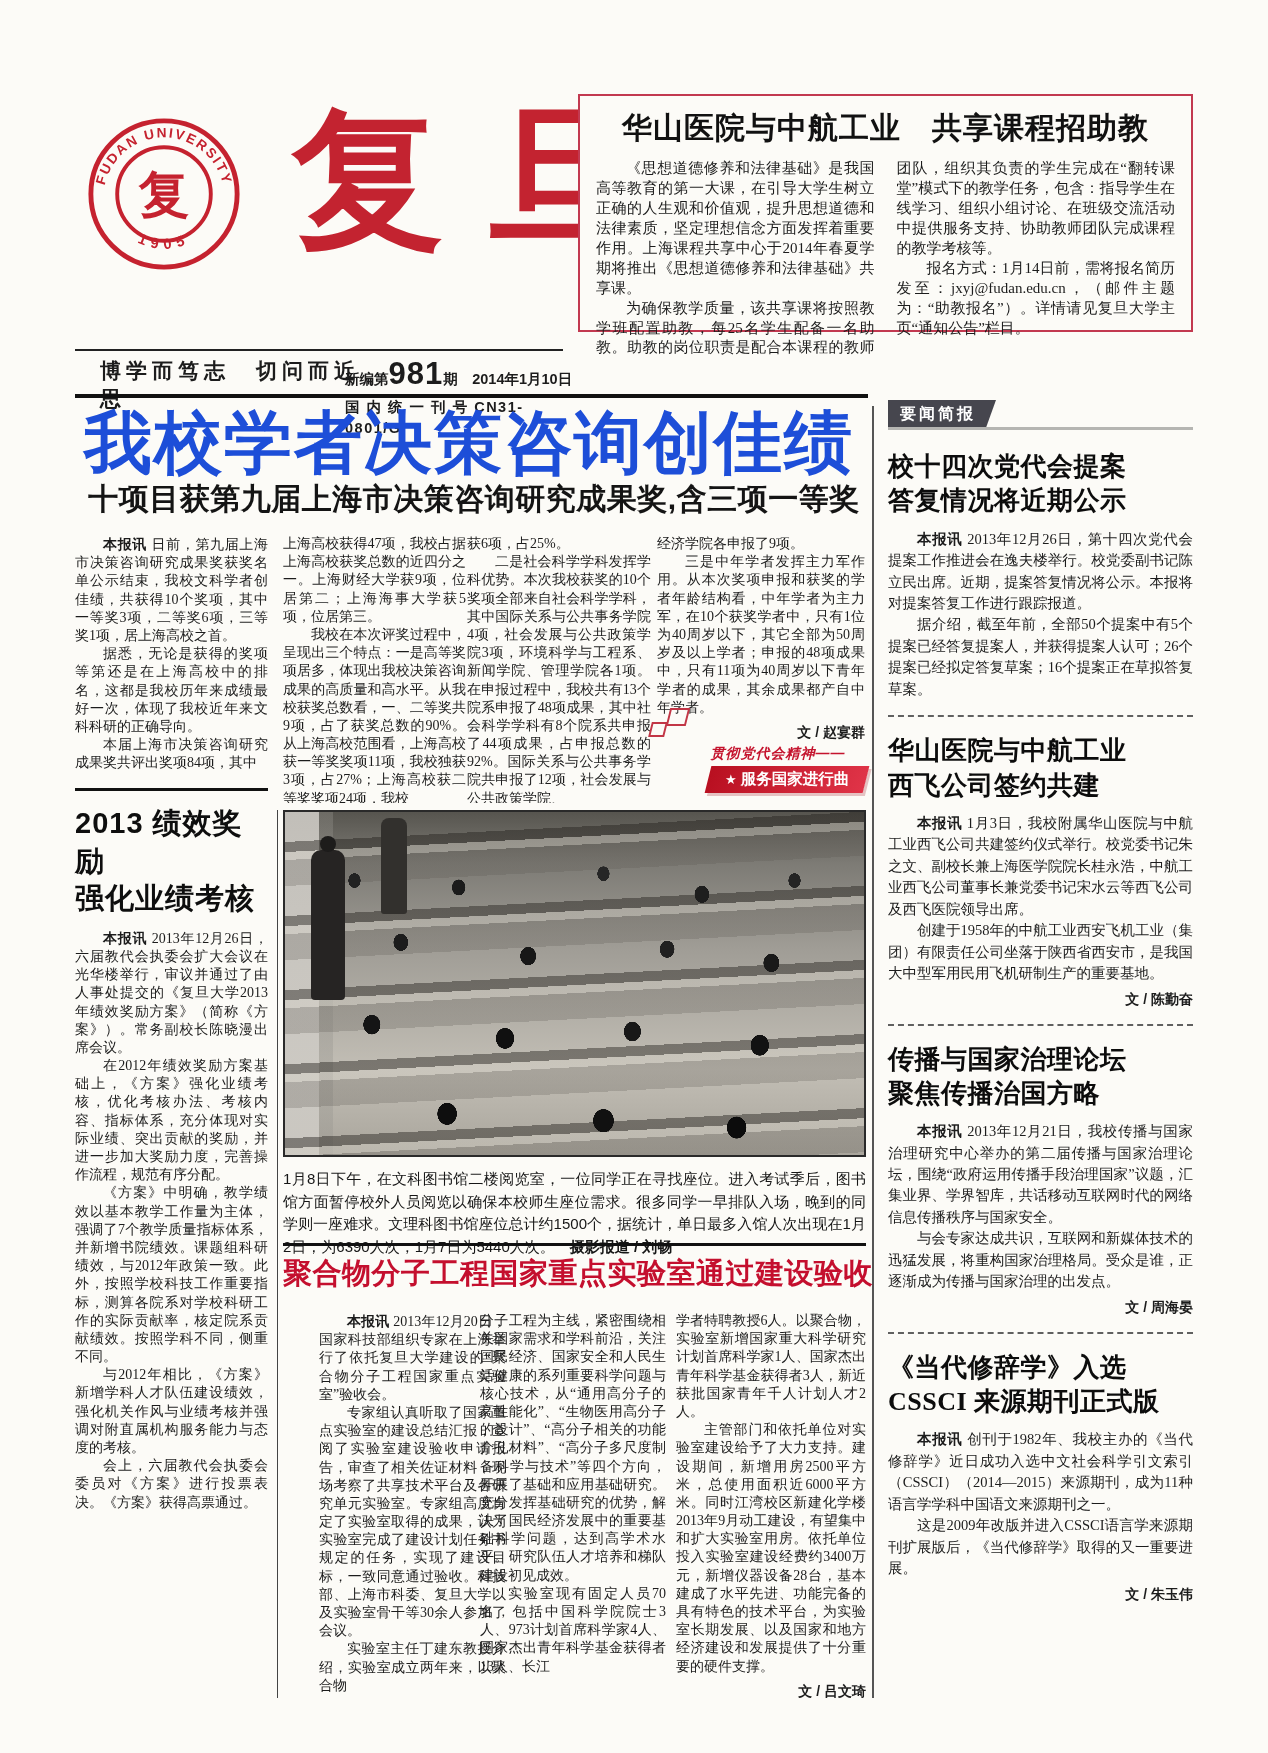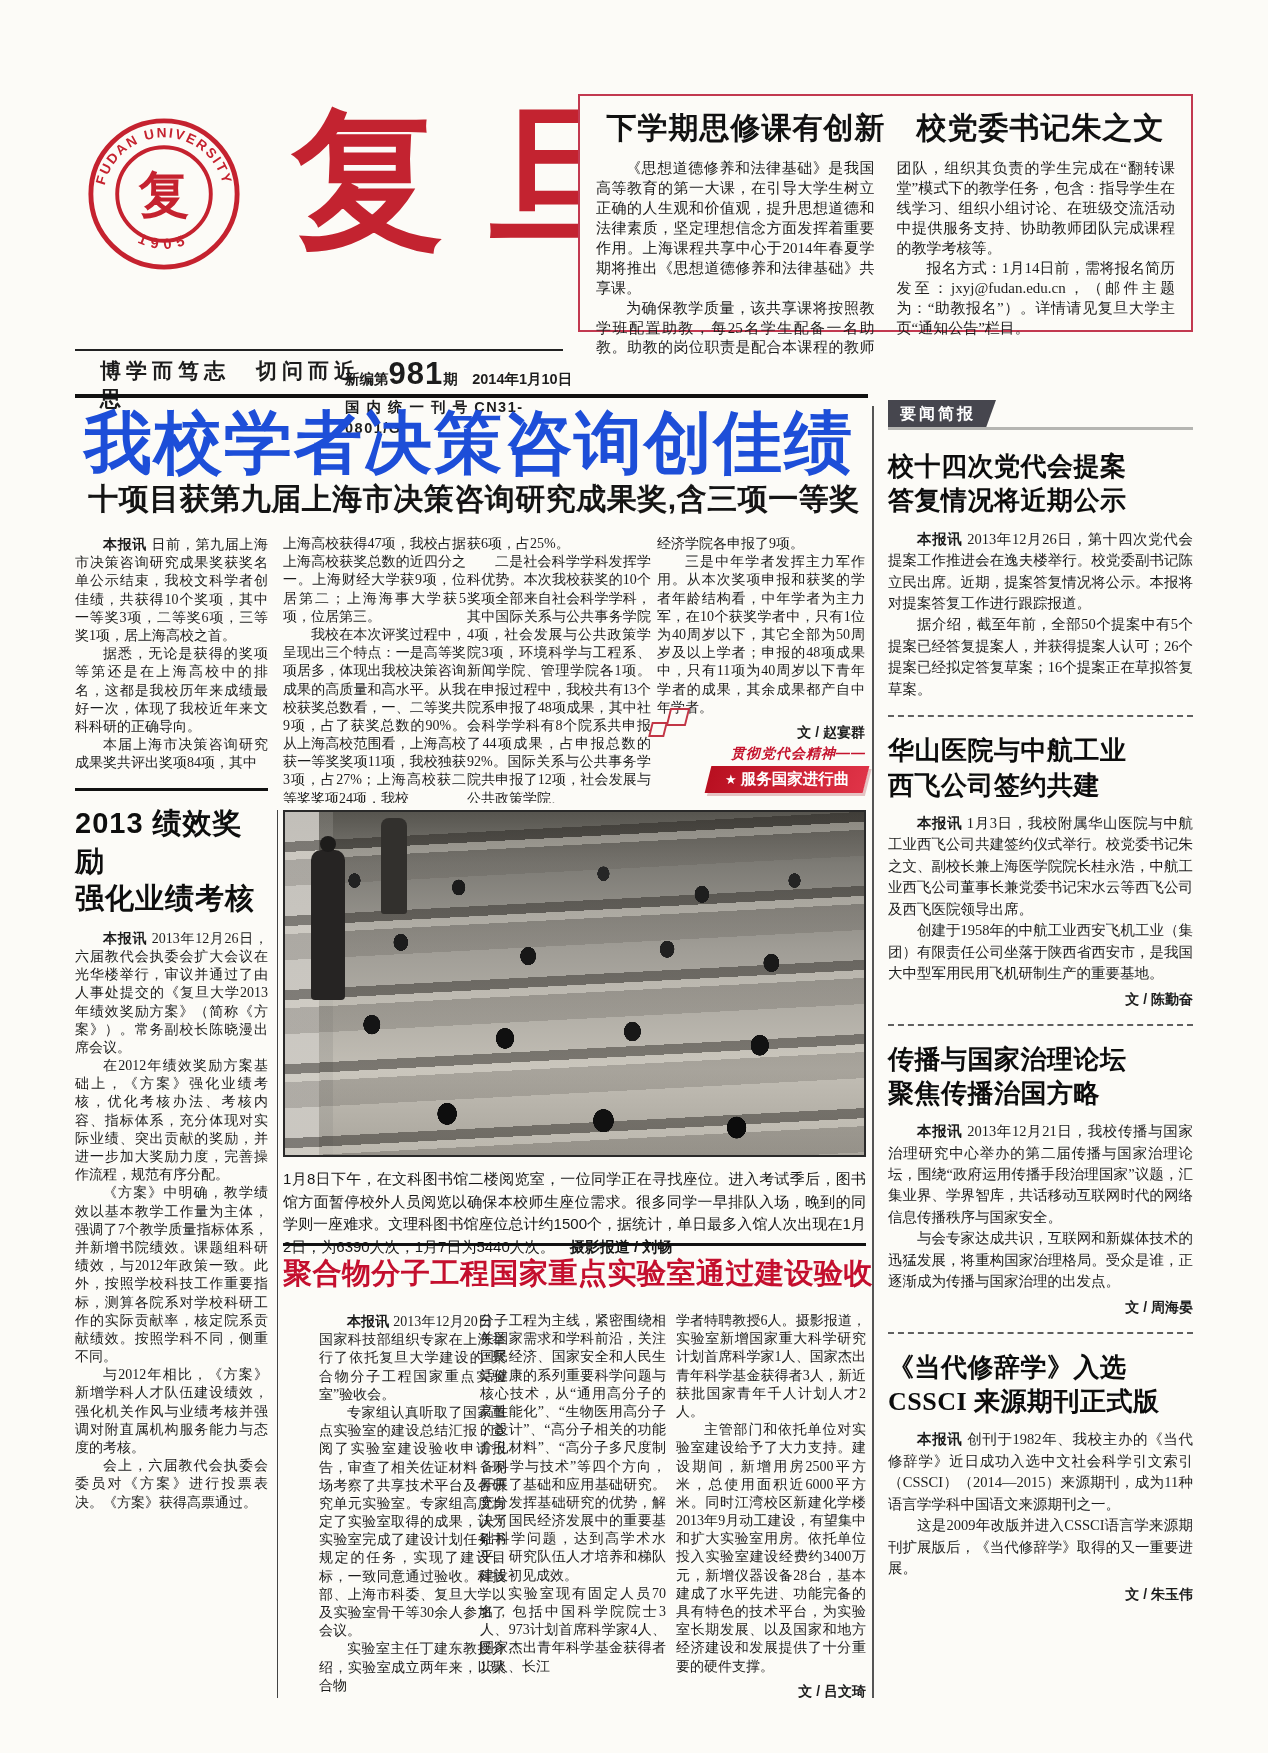--- a/index.html
+++ b/index.html
@@ -40,21 +40,21 @@
   .bodytext{font-size:14px;line-height:1.3;}
   .leftflow{left:75px;top:535px;width:193px;}
   .col2{left:283px;top:535px;width:183px;max-height:268px;overflow:hidden;}
   .col3{left:467px;top:535px;width:184px;max-height:268px;overflow:hidden;}
   .col4{left:657px;top:535px;width:208px;max-height:268px;overflow:hidden;}
   .byline{text-align:right;font-weight:700;font-size:14px;margin-top:6px;
           font-family:"Liberation Sans","DejaVu Sans",sans-serif;}
 
   
   .banner{left:690px;top:745px;width:176px;}
-  .banner-top{color:#c4132d;font-style:italic;font-weight:700;font-size:14px;text-align:right;
+  .banner-top{color:#c4132d;font-style:italic;font-weight:700;font-size:14px;text-align:center;
               letter-spacing:1px;font-family:"Liberation Sans","DejaVu Sans",sans-serif;}
   .ribbon{position:relative;margin-top:3px;margin-left:18px;height:27px;
           background:linear-gradient(100deg,#b80f20,#e03448);transform:skewX(-14deg);
           display:flex;align-items:center;justify-content:center;color:#fff;font-weight:700;
           font-size:15.5px;font-family:"Liberation Sans","DejaVu Sans",sans-serif;
           box-shadow:3px 3px 0 rgba(160,25,35,.25);}
   .ribbon .unskew{transform:skewX(14deg);display:flex;align-items:center;gap:4px;white-space:nowrap;}
   .ribbon .star{font-size:13px;}
   .deco{position:absolute;border:2px solid #c23646;transform:skewX(-14deg);}
   .deco1{left:-34px;top:708px;width:16px;height:14px;left:668px;}
@@ -145,21 +145,21 @@
 
   <div class="abs rule-thin"></div>
   <div class="abs motto">博学而笃志　切问而近思</div>
   <div class="abs issue">
     <div><span>新编第</span><span class="big">981</span><span>期　2014年1月10日</span></div>
     <div class="row2">国 内 统 一 刊 号 CN31-0801/G</div>
   </div>
   <div class="abs rule-thick"></div>
 
   <div class="abs boxart">
-    <h1>下学期思修课有创新　校党委书记朱之文</h1>
+    <h1>华山医院与中航工业　共享课程招助教</h1>
     <div class="cols">
         <p>《思想道德修养和法律基础》是我国高等教育的第一大课，在引导大学生树立正确的人生观和价值观，提升思想道德和法律素质，坚定理想信念方面发挥着重要作用。上海课程共享中心于2014年春夏学期将推出《思想道德修养和法律基础》共享课。</p>
         <p>为确保教学质量，该共享课将按照教学班配置助教，每25名学生配备一名助教。助教的岗位职责是配合本课程的教师团队，组织其负责的学生完成在“翻转课堂”模式下的教学任务，包含：指导学生在线学习、组织小组讨论、在班级交流活动中提供服务支持、协助教师团队完成课程的教学考核等。</p>
         <p>报名方式：1月14日前，需将报名简历发至：jxyj@fudan.edu.cn，（邮件主题为：“助教报名”）。详情请见复旦大学主页“通知公告”栏目。</p>
       </div>
   </div>
 
   <div class="abs lead-hl">我校学者决策咨询创佳绩</div>
   <div class="abs lead-sub">十项目获第九届上海市决策咨询研究成果奖,含三项一等奖</div>
 
@@ -223,21 +223,21 @@
       <p><b>本报讯 </b>2013年12月20日，国家科技部组织专家在上海举行了依托复旦大学建设的“聚合物分子工程国家重点实验室”验收会。</p>
       <p>专家组认真听取了国家重点实验室的建设总结汇报，查阅了实验室建设验收申请报告，审查了相关佐证材料，现场考察了共享技术平台及各研究单元实验室。专家组高度肯定了实验室取得的成果，认为实验室完成了建设计划任务书规定的任务，实现了建设目标，一致同意通过验收。科技部、上海市科委、复旦大学以及实验室骨干等30余人参加了会议。</p>
       <p>实验室主任丁建东教授介绍，实验室成立两年来，以聚合物</p>
     </div>
   <div class="abs bcol2 bodytext">
       <p class="noind">分子工程为主线，紧密围绕相关国家需求和学科前沿，关注国民经济、国家安全和人民生活健康的系列重要科学问题与核心技术，从“通用高分子的高性能化”、“生物医用高分子的设计”、“高分子相关的功能介孔材料”、“高分子多尺度制备科学与技术”等四个方向，开展了基础和应用基础研究。充分发挥基础研究的优势，解决了国民经济发展中的重要基础科学问题，达到高学术水平。研究队伍人才培养和梯队建设初见成效。</p>
       <p>实验室现有固定人员70名，包括中国科学院院士3人、973计划首席科学家4人、国家杰出青年科学基金获得者13人、长江</p>
     </div>
   <div class="abs bcol3 bodytext">
     <div>
-        <p class="noind">学者特聘教授6人。摄影报道，实验室新增国家重大科学研究计划首席科学家1人、国家杰出青年科学基金获得者3人，新近获批国家青年千人计划人才2人。</p>
+        <p class="noind">学者特聘教授6人。以聚合物，实验室新增国家重大科学研究计划首席科学家1人、国家杰出青年科学基金获得者3人，新近获批国家青年千人计划人才2人。</p>
         <p>主管部门和依托单位对实验室建设给予了大力支持。建设期间，新增用房2500平方米，总使用面积近6000平方米。同时江湾校区新建化学楼2013年9月动工建设，有望集中和扩大实验室用房。依托单位投入实验室建设经费约3400万元，新增仪器设备28台，基本建成了水平先进、功能完备的具有特色的技术平台，为实验室长期发展、以及国家和地方经济建设和发展提供了十分重要的硬件支撑。</p>
       </div>
     <div class="byline">文 / 吕文琦</div>
   </div>
 
   <div class="abs vrule-side"></div>
   <div class="abs vrule-mid"></div>
 
   <div class="abs sidebar">
     <div class="brief-head">

